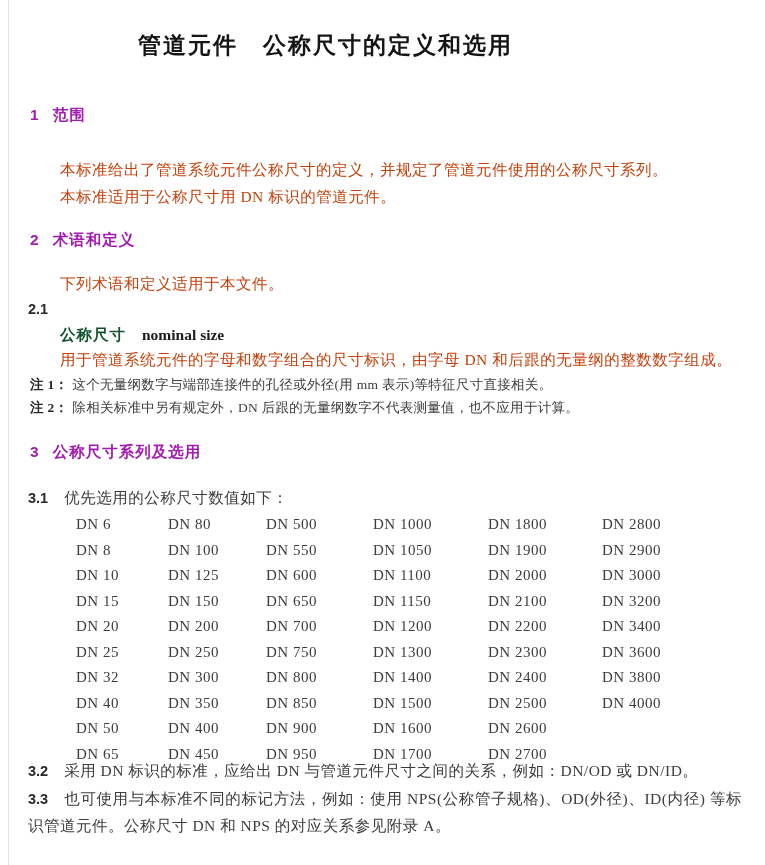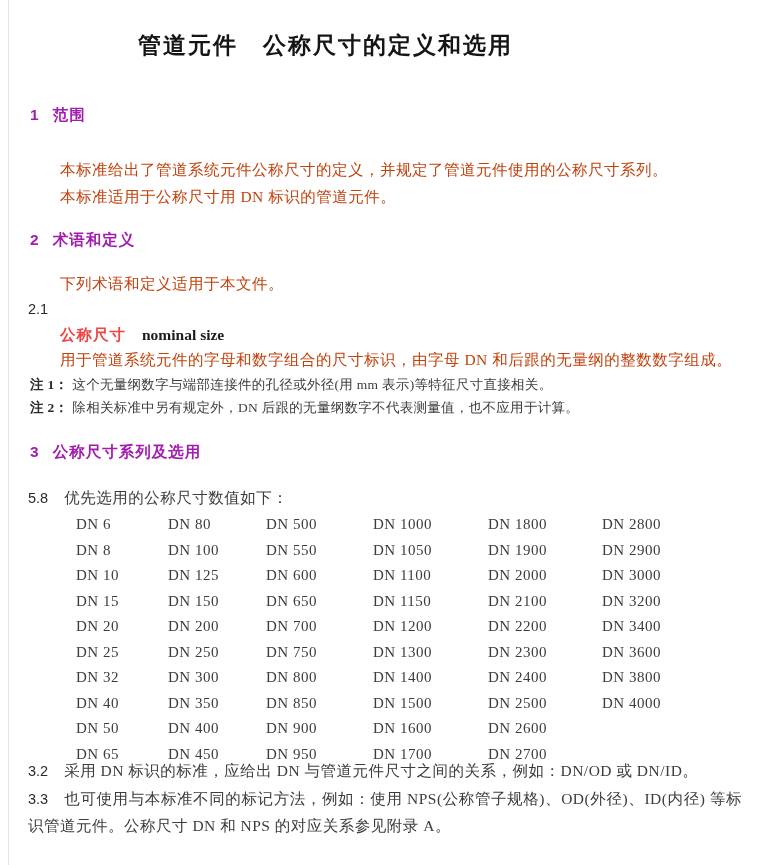--- a/index.html
+++ b/index.html
@@ -37,30 +37,30 @@
   .sec-heading .h-num { letter-spacing: 0; margin-right: 14px; font-weight: 600; }
   .body-line {
     left: 60px;
     font-size: 15.5px;
     letter-spacing: 0.5px;
     color: #c2410c;
   }
   .clause-num {
     font-family: "Liberation Sans", "DejaVu Sans", sans-serif;
     font-size: 14.5px;
-    font-weight: 400;
+    font-weight: 700;
     color: #2a2a2a;
     letter-spacing: 0;
   }
   .clause-line { left: 28px; font-size: 15.5px; letter-spacing: 0.5px; }
   .clause-line .clause-num { margin-right: 16px; }
   .term-line { left: 60px; font-size: 15.5px; }
   .term-zh {
     font-family: "Liberation Sans", "DejaVu Sans", sans-serif;
-    font-weight: bold; color: #ef4444; letter-spacing: 1px;
+    font-weight: bold; color: #14532d; letter-spacing: 1px;
     margin-right: 16px;
   }
   .term-en { font-weight: bold; color: #1c1c1c; }
   .note-line { left: 30px; font-size: 13.5px; letter-spacing: 0.3px; color: #3c3c3c; }
   .note-label { font-weight: bold; color: #2a2a2a; margin-right: 4px; }
   .dn-table {
     position: absolute; left: 76px; top: 512px;
     display: flex; flex-direction: row;
   }
   .dn-col { display: flex; flex-direction: column; }
@@ -111,21 +111,21 @@
     <span class="note-label">注 1：</span><span>这个无量纲数字与端部连接件的孔径或外径(用 mm 表示)等特征尺寸直接相关。</span>
   </div>
   <div class="abs note-line" style="top:399px">
     <span class="note-label">注 2：</span><span>除相关标准中另有规定外，DN 后跟的无量纲数字不代表测量值，也不应用于计算。</span>
   </div>
 
   <div class="abs sec-heading" style="top:442px">
     <span class="h-num">3</span><span>公称尺寸系列及选用</span>
   </div>
   <div class="abs clause-line" style="top:488px">
-    <span class="clause-num">5.8</span><span>优先选用的公称尺寸数值如下：</span>
+    <span class="clause-num">3.1</span><span>优先选用的公称尺寸数值如下：</span>
   </div>
 
   <div class="dn-table">
       <div class="dn-col dn-col-0">
         <div class="dn-cell">DN 6</div>
         <div class="dn-cell">DN 8</div>
         <div class="dn-cell">DN 10</div>
         <div class="dn-cell">DN 15</div>
         <div class="dn-cell">DN 20</div>
         <div class="dn-cell">DN 25</div>

